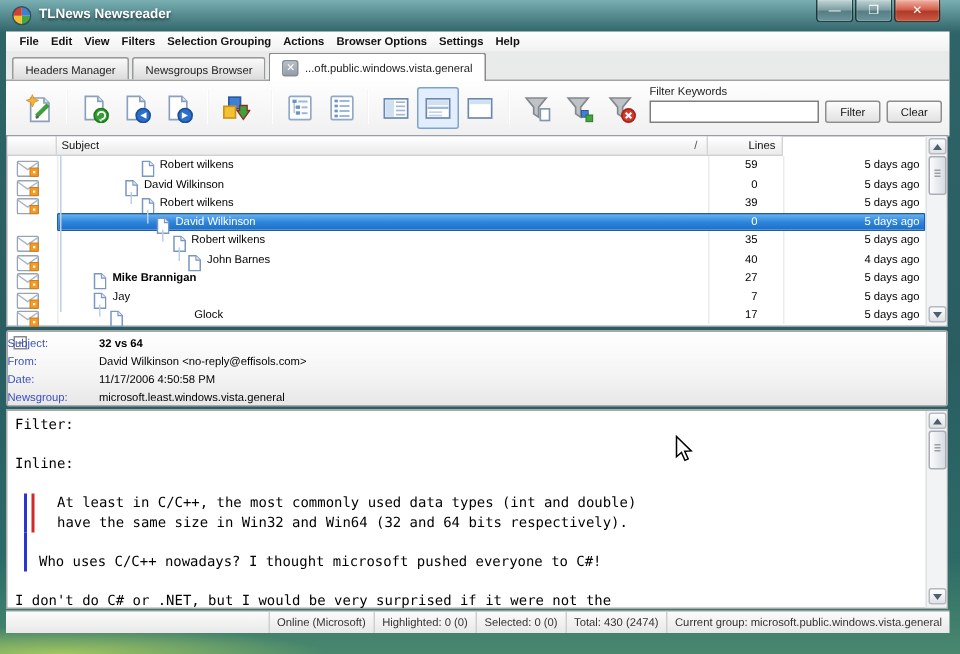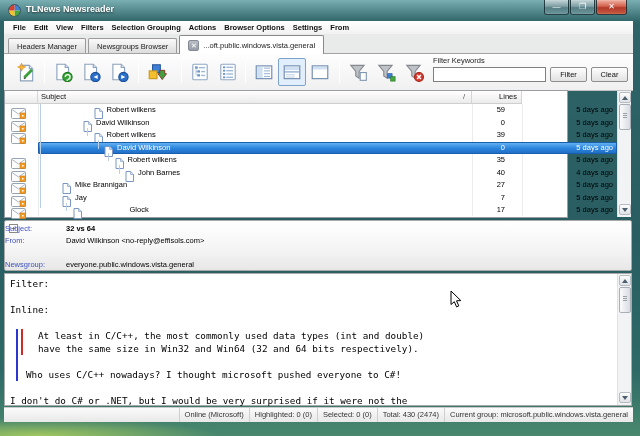--- a/index.html
+++ b/index.html
@@ -40,21 +40,21 @@
     background:linear-gradient(180deg,#fefefe,#f0f0f0);border-bottom:1px solid #c3c3c3;}
   .tb-btn{position:absolute;top:58px;width:28px;height:28px;display:flex;align-items:center;justify-content:center;border:1px solid transparent;border-radius:2px;}
   .tb-btn.active{background:#e2eefb;border-color:#7da2ce;}
   .tb-sep{position:absolute;top:60px;width:1px;height:23px;background:#d6d6d6;border-right:1px solid #fff;}
   .filter-label{position:absolute;left:433px;top:56px;font-size:7.5px;color:#222;}
   .filter-input{position:absolute;left:433px;top:67px;width:113px;height:15px;border:1px solid #7f7f7f;background:#fff;font-size:8px;padding:0 2px;}
   .tb-push{position:absolute;top:67px;height:15px;width:37px;font-size:7.5px;color:#111;
     display:flex;align-items:center;justify-content:center;border:1px solid #8e8e8e;border-radius:2px;
     background:linear-gradient(180deg,#fdfdfd,#e2e2e2);}
   
-  .list-pane{position:absolute;left:4px;top:90px;width:564px;height:128px;border:1px solid #9a9da3;background:#fff;}
+  .list-pane{position:absolute;left:4px;top:90px;width:628px;height:128px;border:1px solid #9a9da3;background:#fff;}
   .hdr-cell{position:absolute;top:0;height:13px;background:linear-gradient(180deg,#ffffff,#ebebeb);
     border-right:1px solid #d5d5d5;border-bottom:1px solid #cfcfcf;font-size:7.5px;color:#111;line-height:12px;}
   .col-line{position:absolute;top:13px;width:1px;height:112px;background:#ececec;}
   .rows{position:absolute;left:0;top:13px;width:612px;height:113px;}
   .row{position:relative;height:12.5px;width:612px;}
   .row .sel{position:absolute;left:33px;right:0;top:0;bottom:0;
     background:linear-gradient(180deg,#63b1f2 0,#2e86dd 50%,#1f6fc8 100%);border:1px solid #1a5fae;border-radius:1px;}
   .row .env{position:absolute;left:6px;top:1px;}
   .row .doc{position:absolute;top:1px;}
   .row .author{position:absolute;top:0;font-size:7.5px;line-height:12.5px;color:#000;white-space:nowrap;}
@@ -120,21 +120,21 @@
 
   <div class="menubar" id="menubar">
       <div class="menu-item">File</div>
       <div class="menu-item">Edit</div>
       <div class="menu-item">View</div>
       <div class="menu-item">Filters</div>
       <div class="menu-item">Selection Grouping</div>
       <div class="menu-item">Actions</div>
       <div class="menu-item">Browser Options</div>
       <div class="menu-item">Settings</div>
-      <div class="menu-item">From</div>
+      <div class="menu-item">Help</div>
     </div>
 
   <div class="tabbar" id="tabbar">
       <div class="tab">
         <div style="display: inline;">Headers Manager</div>
       </div>
       <div class="tab">
         <div style="display: inline;">Newsgroups Browser</div>
       </div>
       <div class="tab active">
@@ -368,21 +368,21 @@
           <div class="env"><svg width="15" height="11" viewBox="0 0 15 11">
               <rect x="0.5" y="0.5" width="14" height="10" rx="1" fill="#fdfdfd" stroke="#97a4b2"></rect>
               <path d="M1,1.5 L7.5,6 L14,1.5" fill="none" stroke="#aab6c2" stroke-width="1"></path>
               <rect x="9" y="5" width="5.5" height="5.5" fill="#f59a23" stroke="#c97a10" stroke-width=".6"></rect>
               <rect x="11" y="7" width="1.5" height="1.5" fill="#fff"></rect>
             </svg></div>
           <div class="doc" style="left: 57px;"><svg width="9" height="11" viewBox="0 0 9 11">
               <path d="M1 .5 h4.6 l2.9 2.9 v7.1 H1 z" fill="#fff" stroke="#7a96c2"></path>
               <path d="M5.6 .5 v2.9 h2.9" fill="#dde7f4" stroke="#7a96c2" stroke-width=".7"></path>
             </svg></div>
-          <div class="author" style="left: 70px;">Mike Brannigan</div>
+          <div class="author" style="left: 70px; font-weight: bold;">Mike Brannigan</div>
           <div class="lines">27</div>
           <div class="date">5 days ago</div>
         </div>
         <div class="row">
           <div class="env"><svg width="15" height="11" viewBox="0 0 15 11">
               <rect x="0.5" y="0.5" width="14" height="10" rx="1" fill="#fdfdfd" stroke="#97a4b2"></rect>
               <path d="M1,1.5 L7.5,6 L14,1.5" fill="none" stroke="#aab6c2" stroke-width="1"></path>
               <rect x="9" y="5" width="5.5" height="5.5" fill="#f59a23" stroke="#c97a10" stroke-width=".6"></rect>
               <rect x="11" y="7" width="1.5" height="1.5" fill="#fff"></rect>
             </svg></div>
@@ -433,23 +433,27 @@
   <div class="msg-hdr">
     <div class="mh-row" style="top:2px">
       <div class="collapse-box" style="top:1px">−</div>
       <span class="mh-label">Subject:</span>
       <span class="mh-value" style="font-weight:700">32 vs 64</span>
     </div>
     <div class="mh-row" style="top:14px">
       <span class="mh-label">From:</span>
       <span class="mh-value">David Wilkinson &lt;no-reply@effisols.com&gt;</span>
     </div>
+    <div class="mh-row" style="top:26px">
+      <span class="mh-label">Date:</span>
+      <span class="mh-value">11/17/2006 4:50:58 PM</span>
+    </div>
     <div class="mh-row" style="top:38px">
       <span class="mh-label">Newsgroup:</span>
-      <span class="mh-value">everyone.public.windows.vista.general</span>
+      <span class="mh-value">microsoft.least.windows.vista.general</span>
     </div>
   </div>
 
   <div class="body-pane">
     <div class="body-text" id="bodytext">
         <div class="body-line">Filter:</div>
         <div class="body-line"> </div>
         <div class="body-line">Inline:</div>
         <div class="body-line"> </div>
         <div class="q2">

